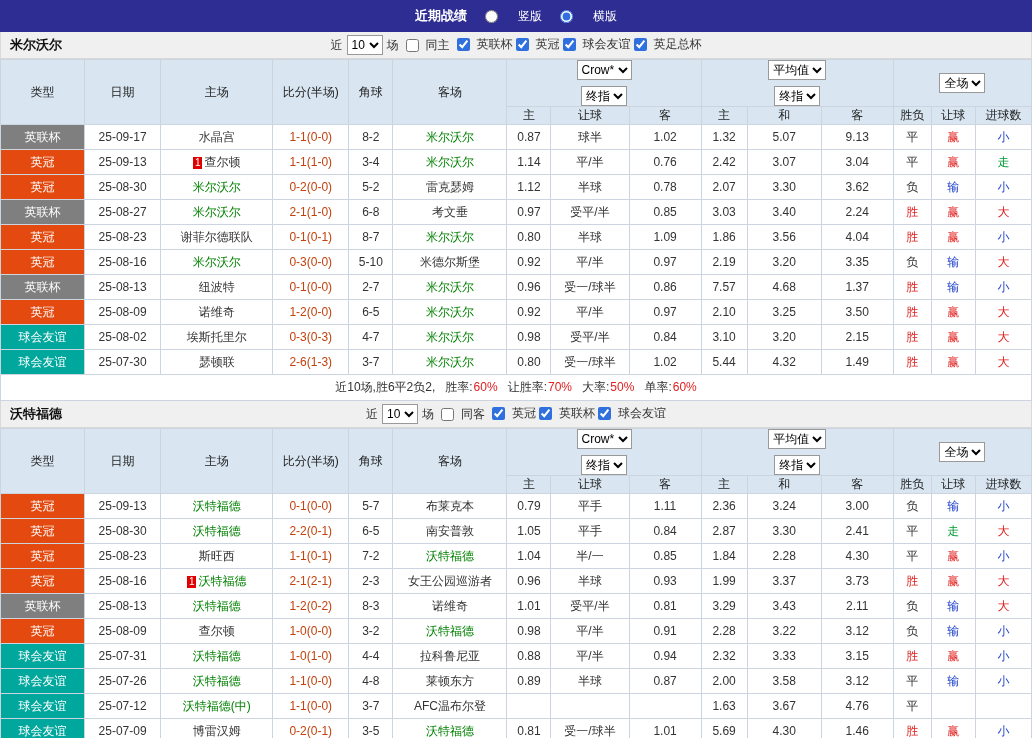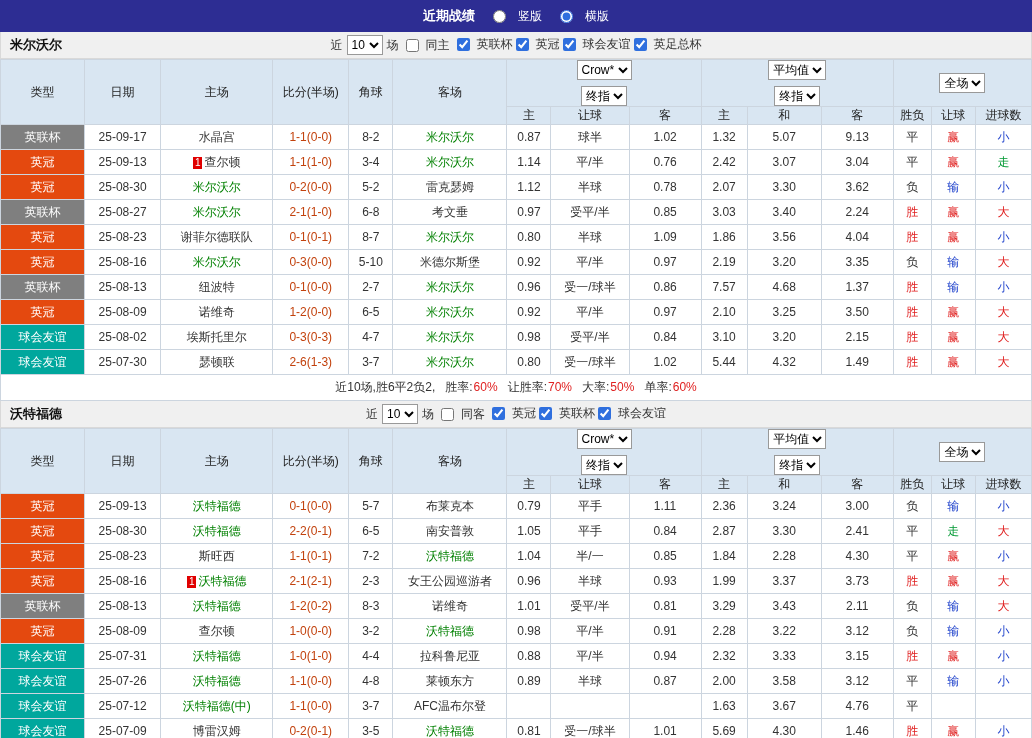--- a/index.html
+++ b/index.html
@@ -9,21 +9,21 @@
     font-family:"Liberation Sans","DejaVu Sans",sans-serif;
     font-size:12px;
     color:#333;
     background:#fff;
   }
   .topbar {
     height:32px; background:#2d2d93; color:#fff;
     display:flex; align-items:center; justify-content:center; gap:18px;
   }
   .topbar-title { font-weight:bold; font-size:13px; }
-  .radio-label { display:flex; align-items:center; gap:12px; color:#fff; cursor:pointer; }
+  .radio-label { display:flex; align-items:center; gap:20px; color:#fff; cursor:pointer; }
   input[type=radio], input[type=checkbox] { margin:0; width:13px; height:13px; accent-color:#2f6fde; }
 
   .section-header {
     position:relative; height:27px; background:#f0f0f0;
     border:1px solid #d9d9d9; border-top:none;
     display:flex; align-items:center; justify-content:center;
   }
   .team-title { position:absolute; left:9px; font-weight:bold; font-size:13px; color:#111; }
   .filters { display:flex; align-items:center; gap:4px; }
   .filters select, th select { font-size:12px; height:20px; background:#fff; border:1px solid #999; }

